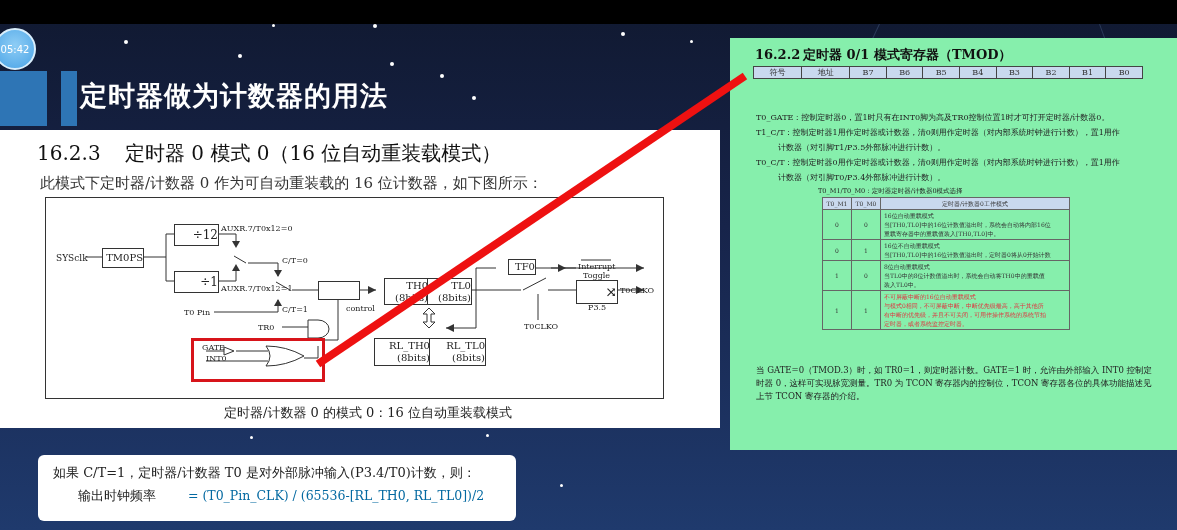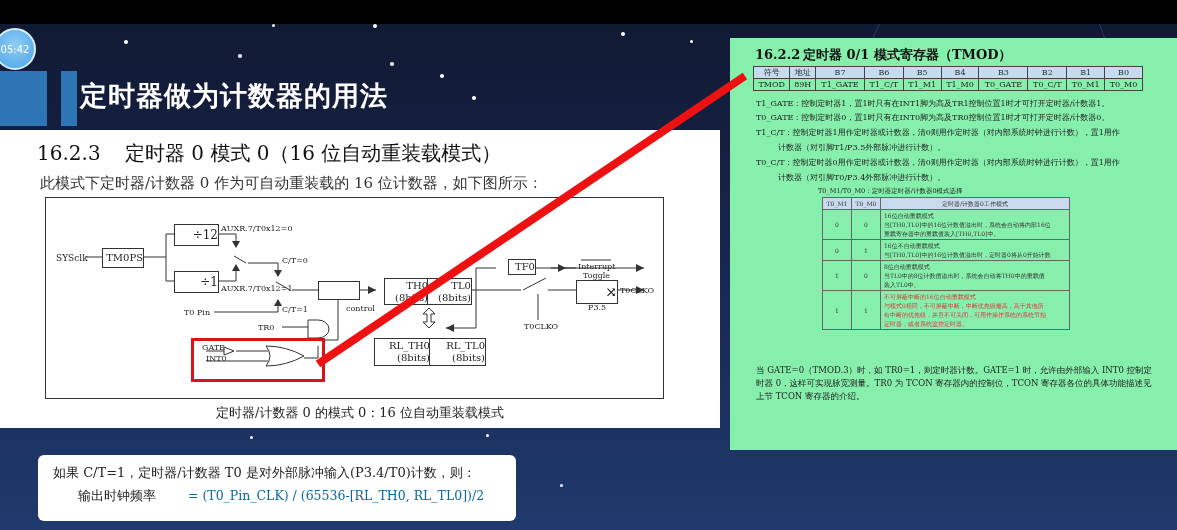--- a/index.html
+++ b/index.html
@@ -10,21 +10,21 @@
   .netline{position:absolute;height:1px;background:rgba(120,150,200,.25);transform-origin:0 0;}
   .timer{position:absolute;left:-6px;top:28px;width:38px;height:38px;border-radius:50%;background:radial-gradient(circle at 50% 40%,#8ecdf5,#4aa3e6);border:2px solid #d9eefc;color:#fff;font-family:"DejaVu Sans",sans-serif;font-size:10px;display:flex;align-items:center;justify-content:center;}
   .bar1{position:absolute;left:0;top:71px;width:47px;height:55px;background:#2e75b5;}
   .bar2{position:absolute;left:61px;top:71px;width:16px;height:55px;background:#2e75b5;}
   .slide-title{position:absolute;left:80px;top:78px;color:#fff;font-family:"DejaVu Sans",sans-serif;font-weight:bold;font-size:27px;letter-spacing:1px;white-space:nowrap;}
   .doc-left{position:absolute;left:0;top:130px;width:720px;height:298px;background:#fff;}
   .dl-heading{position:absolute;left:37px;top:10px;font-size:20px;font-weight:normal;color:#111;white-space:nowrap;}
   .dl-heading .num{display:inline-block;width:88px;}
   .dl-intro{position:absolute;left:40px;top:44px;font-size:15px;color:#333;white-space:nowrap;}
   .diagram{position:absolute;left:45px;top:67px;width:617px;height:200px;border:1px solid #333;}
-  .dl-caption{position:absolute;left:0;width:720px;top:274px;text-align:center;font-size:13px;color:#222;}
+  .dl-caption{position:absolute;left:0;width:720px;top:274px;text-align:center;font-size:13px;color:#222;padding-left:8px;}
   .blk{position:absolute;border:1px solid #333;background:#fff;font-size:10px;color:#222;text-align:right;display:flex;flex-direction:column;justify-content:center;line-height:12px;}
   .lbl{position:absolute;font-size:8px;color:#222;white-space:nowrap;}
   .redbox{position:absolute;left:191px;top:338px;width:128px;height:38px;border:3px solid #d7141a;}
   .redline{position:absolute;left:318px;top:360px;width:515px;height:8px;background:#ee1111;transform-origin:0 50%;transform:rotate(-34deg);}
   .doc-right{position:absolute;left:730px;top:38px;width:440px;height:412px;background:#86efac;padding-left:47px;}
   .dr-heading{position:absolute;left:25px;top:8px;font-size:13px;font-weight:bold;color:#111;white-space:nowrap;}
   .dr-heading .num{display:inline-block;width:48px;}
   table.tmod{position:absolute;left:23px;top:28px;border-collapse:collapse;width:390px;font-size:8px;}
   table.tmod td{border:1px solid #444;text-align:center;height:11px;padding:0 2px;color:#222;}
   table.tmod tr.hdr td{background:#c9d9ee;color:#333;}
@@ -185,35 +185,22 @@
       <td>地址</td>
       <td>B7</td>
       <td>B6</td>
       <td>B5</td>
       <td>B4</td>
       <td>B3</td>
       <td>B2</td>
       <td>B1</td>
       <td>B0</td>
     </tr>
-    <tr>
-      <td>TMOD</td>
-      <td>89H</td>
-      <td>T1_GATE</td>
-      <td>T1_C/T</td>
-      <td>T1_M1</td>
-      <td>T1_M0</td>
-      <td>T0_GATE</td>
-      <td>T0_C/T</td>
-      <td>T0_M1</td>
-      <td>T0_M0</td>
-    </tr>
   </tbody>
     </table>
-  <div class="desc" style="top:60px">T1_GATE：控制定时器1，置1时只有在INT1脚为高及TR1控制位置1时才可打开定时器/计数器1。</div>
   <div class="desc" style="top:74px">T0_GATE：控制定时器0，置1时只有在INT0脚为高及TR0控制位置1时才可打开定时器/计数器0。</div>
   <div class="desc" style="top:89px">T1_C/T：控制定时器1用作定时器或计数器，清0则用作定时器（对内部系统时钟进行计数），置1用作</div>
   <div class="desc indent" style="top:104px">计数器（对引脚T1/P3.5外部脉冲进行计数）。</div>
   <div class="desc" style="top:119px">T0_C/T：控制定时器0用作定时器或计数器，清0则用作定时器（对内部系统时钟进行计数），置1用作</div>
   <div class="desc indent" style="top:134px">计数器（对引脚T0/P3.4外部脉冲进行计数）。</div>
   <div class="mode-caption">T0_M1/T0_M0：定时器定时器/计数器0模式选择</div>
   <table class="modes">
     <tbody>
         <tr class="hdr">
       <td>T0_M1</td>

